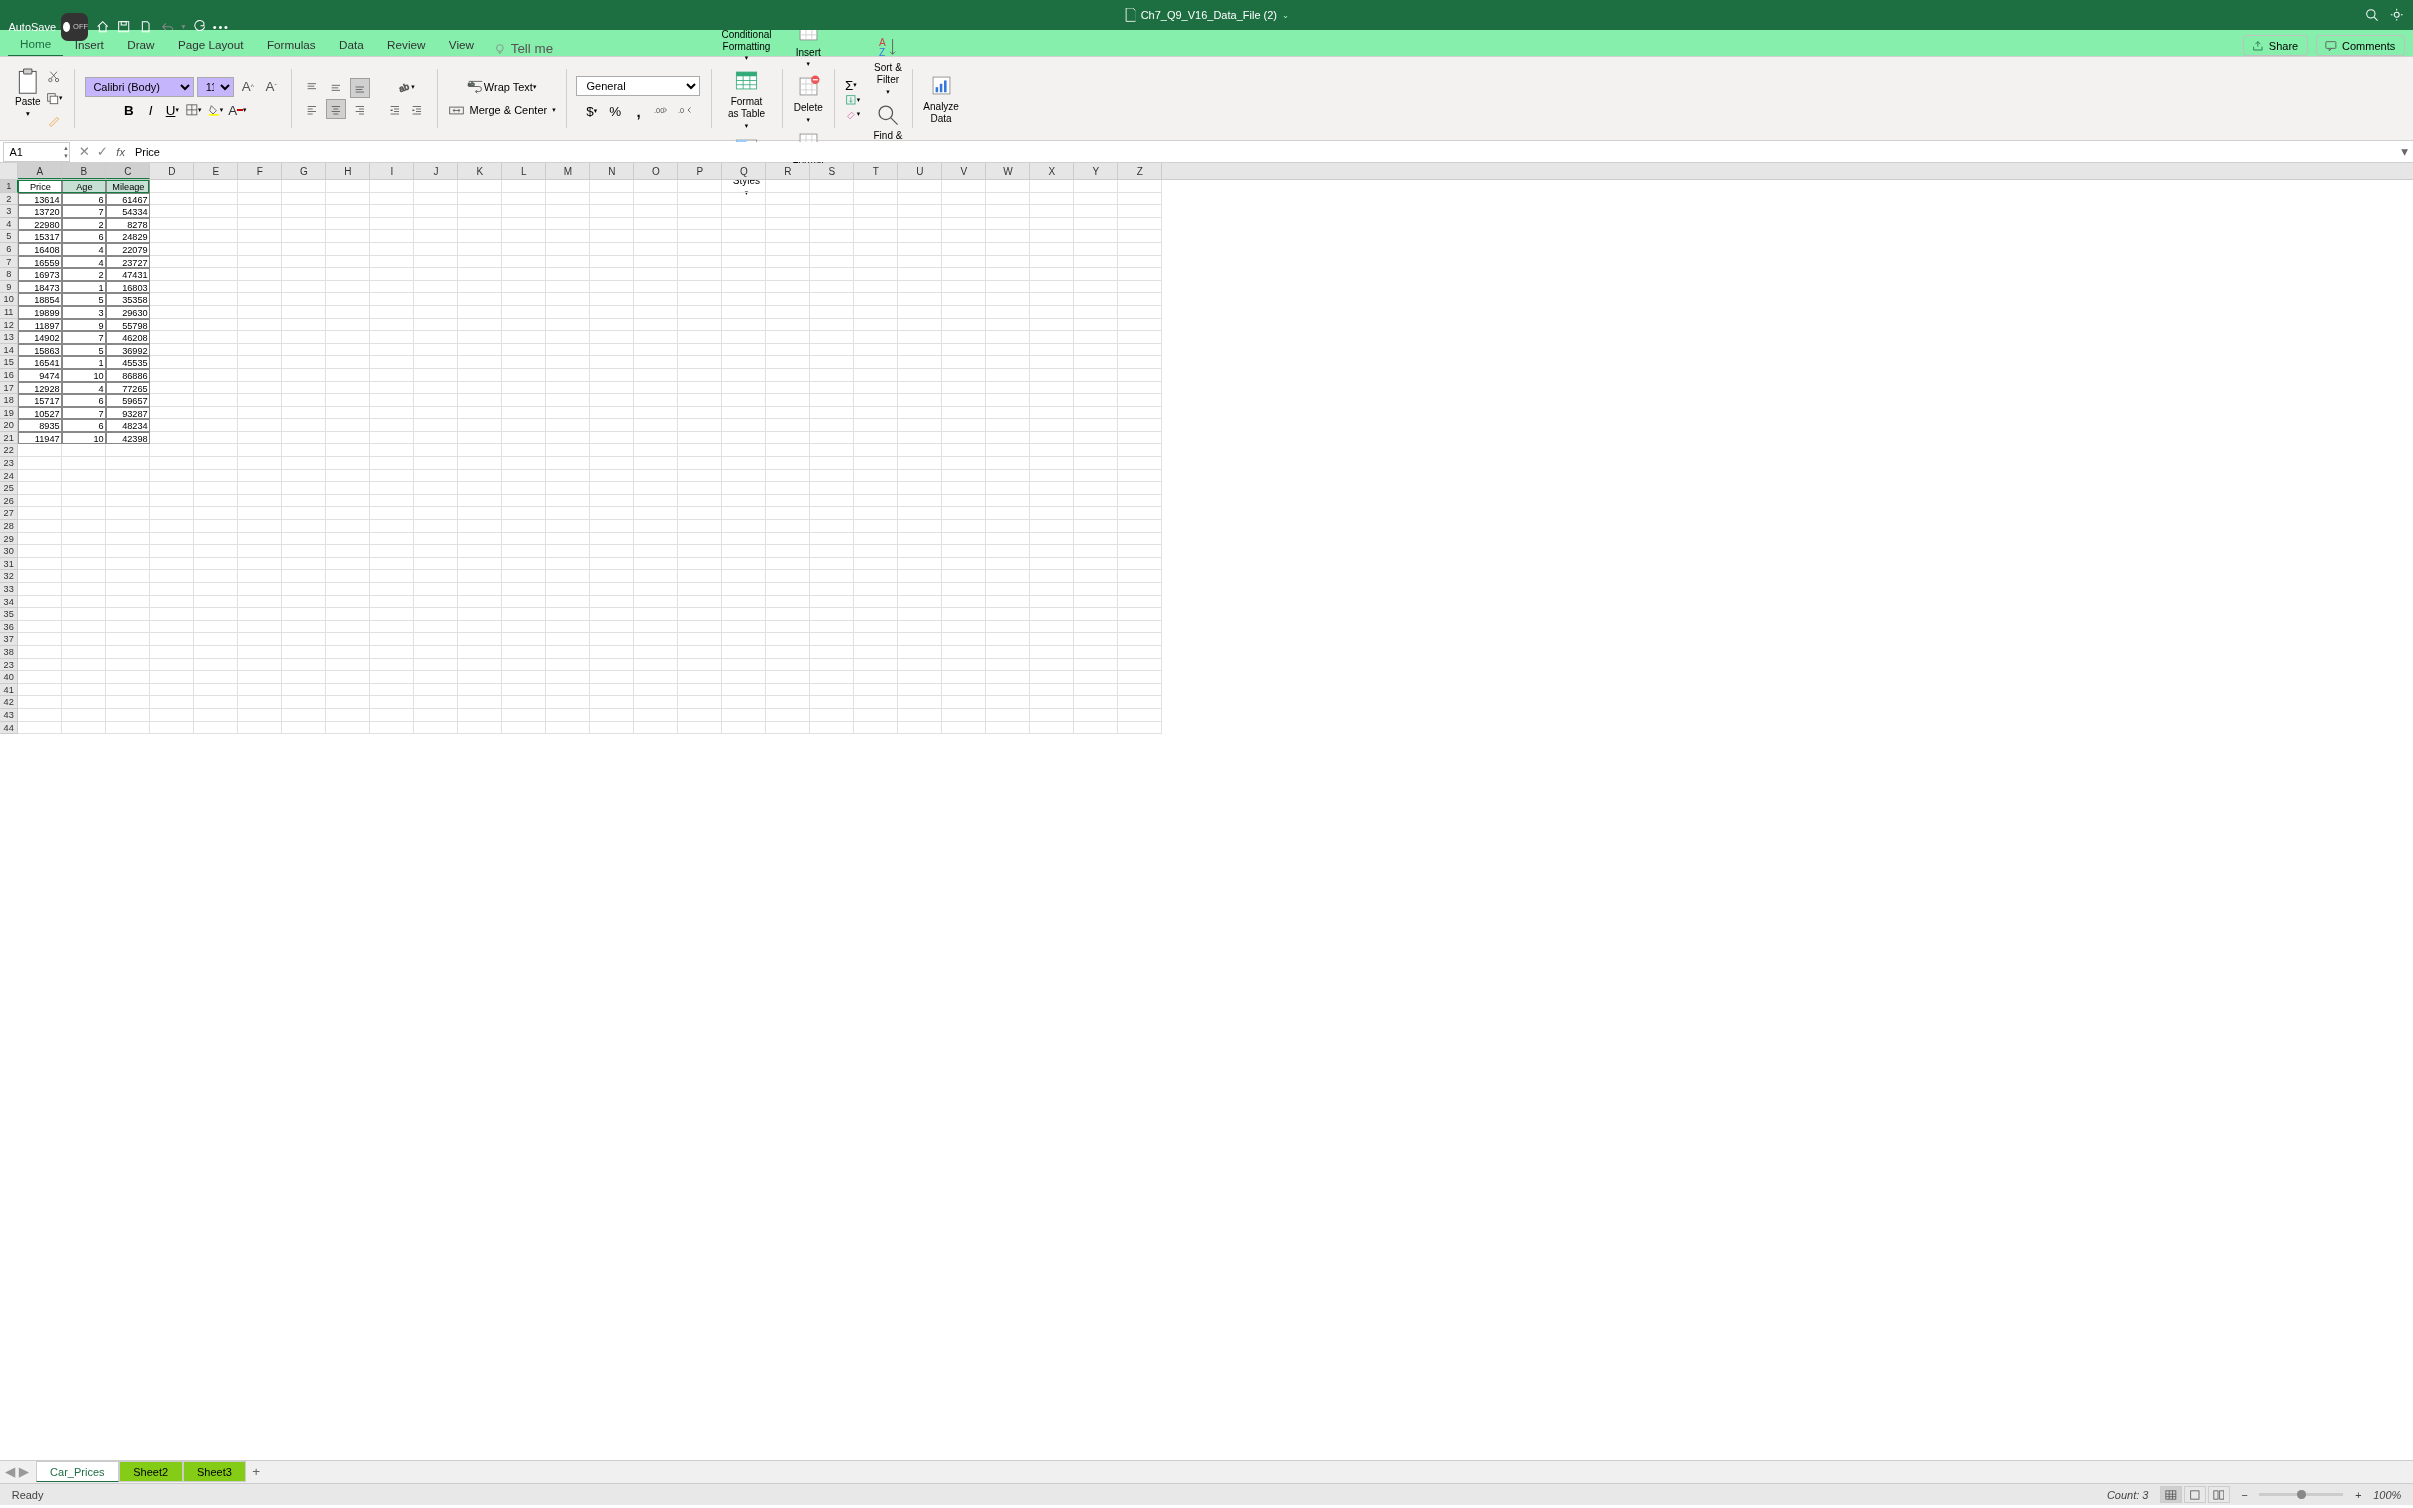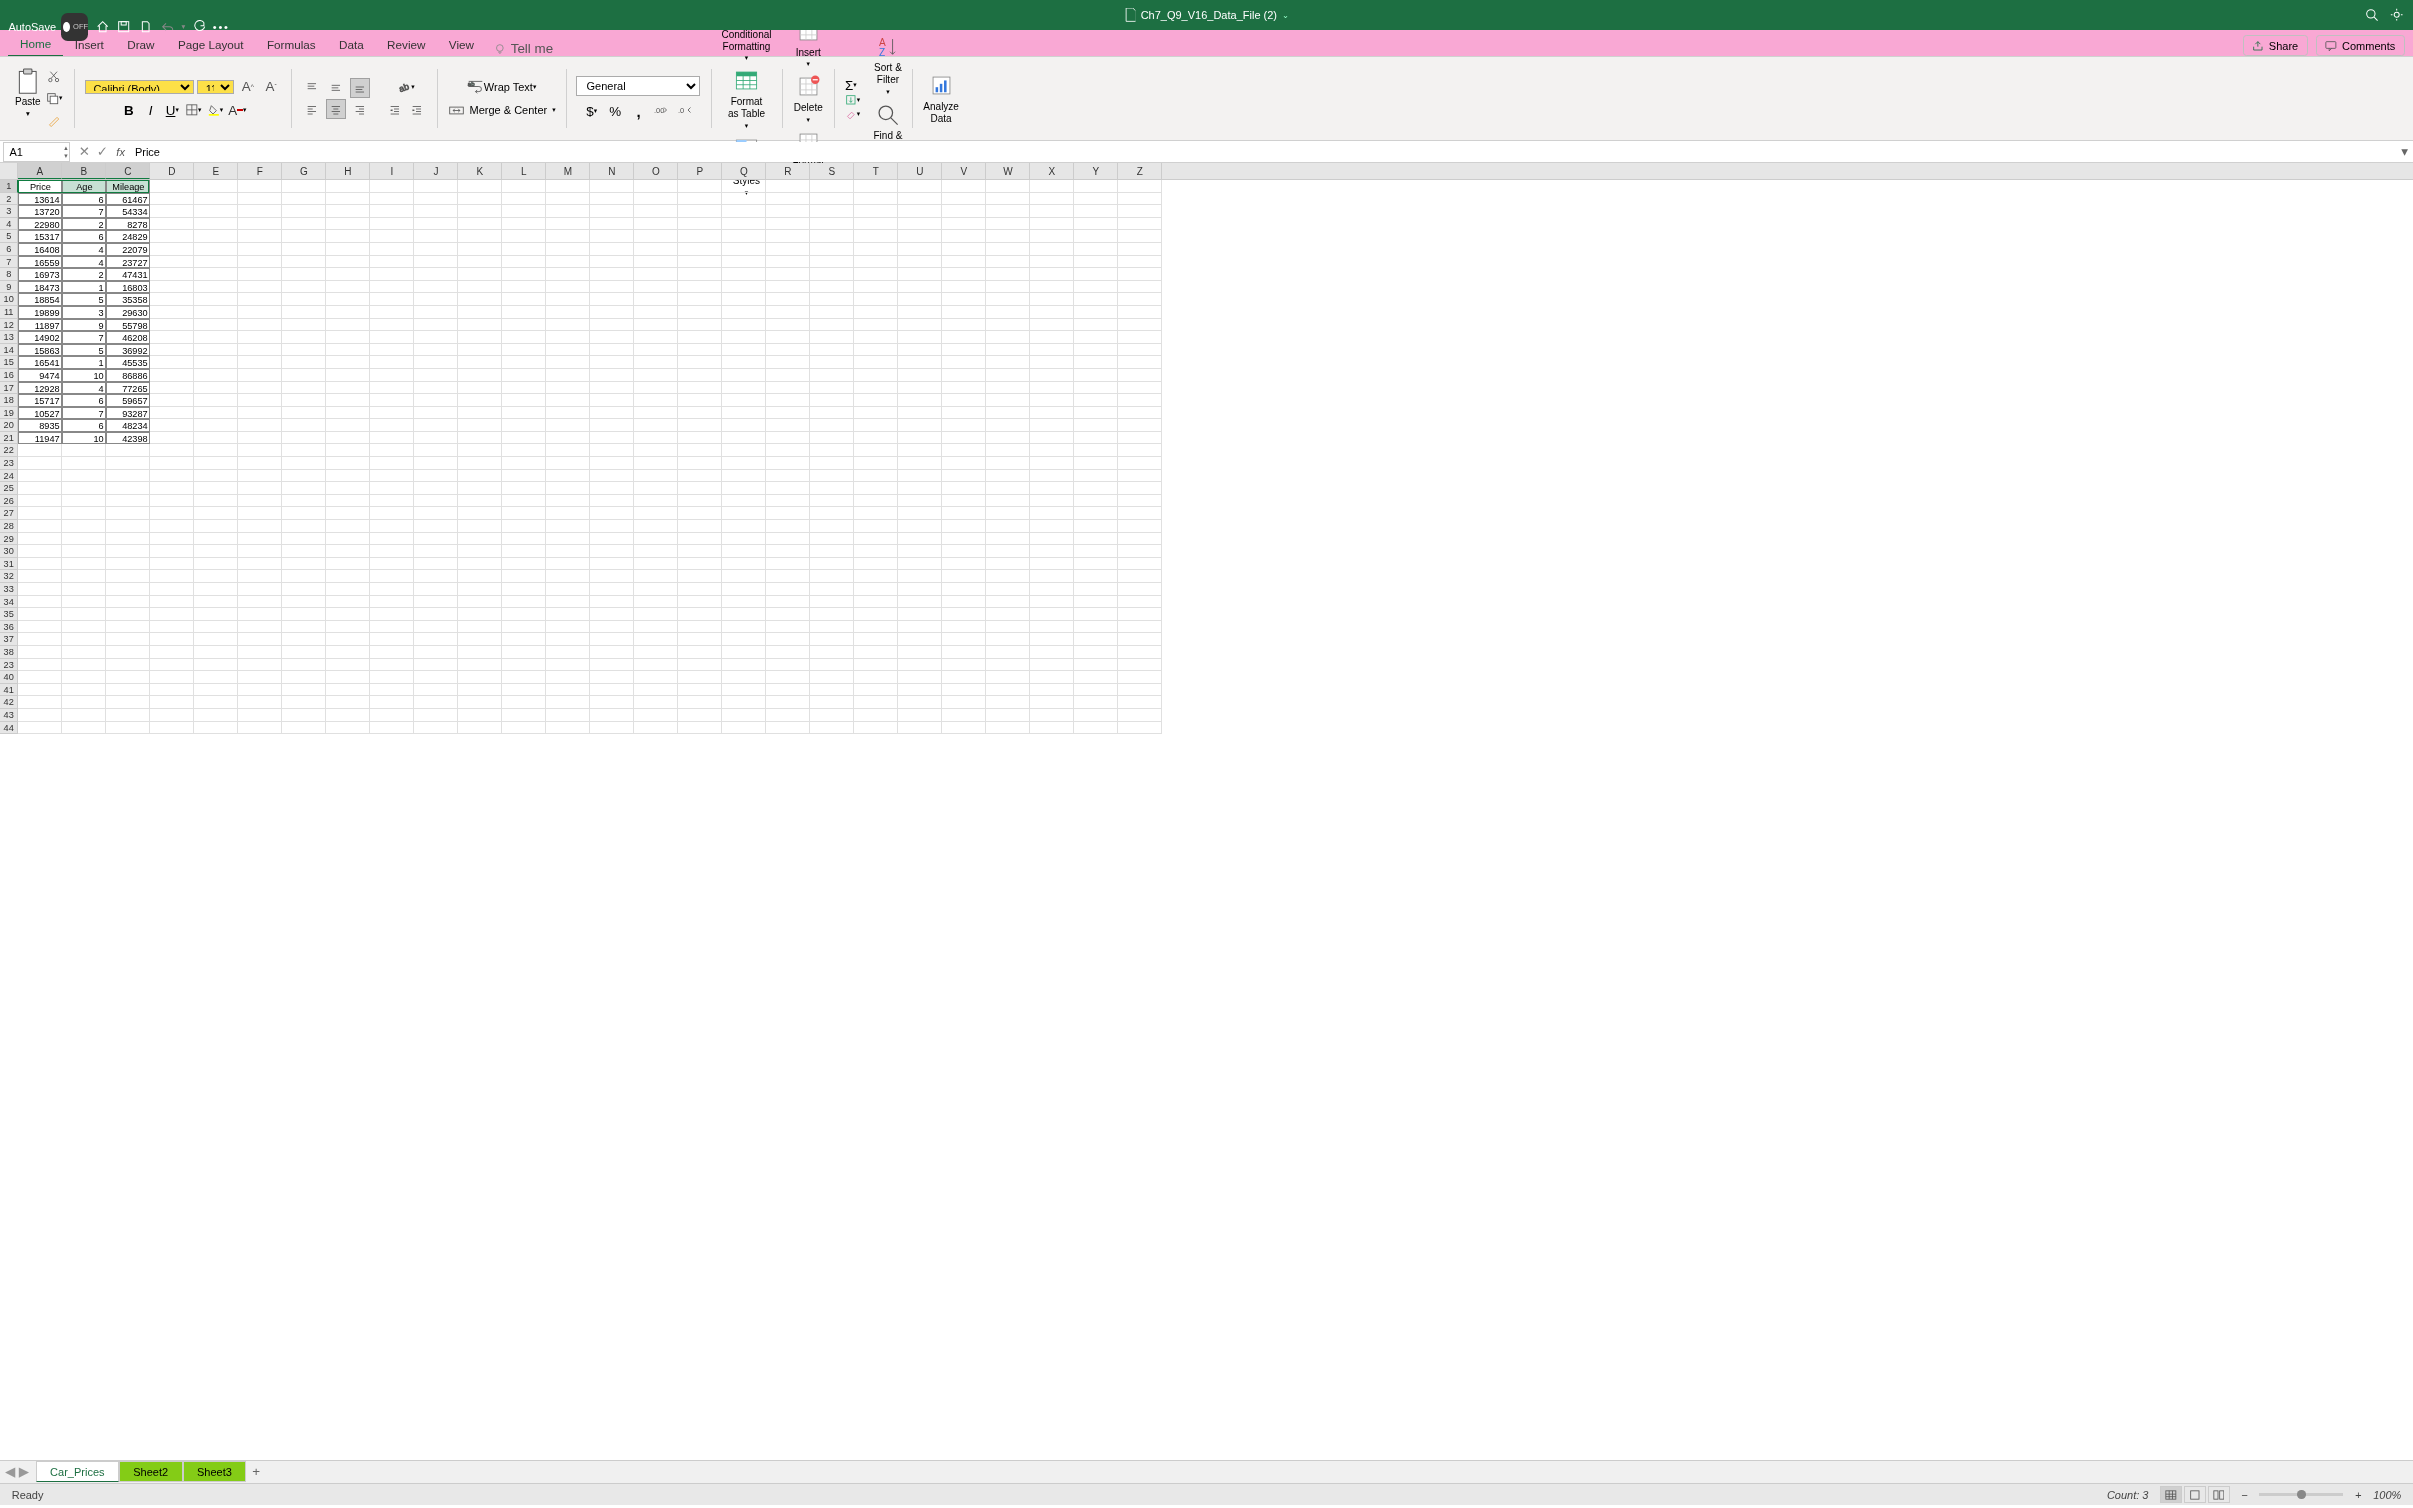--- a/index.html
+++ b/index.html
@@ -11,37 +11,37 @@
 .autosave { display: flex; align-items: center; gap: 5px; }
 .toggle { width: 27px; height: 28px; background: #333; border-radius: 6.7px; position: relative; display: flex; align-items: center; }
 .toggle-knob { width: 10px; height: 10px; background: #fff; border-radius: 50%; margin-left: 1.7px; }
 .toggle-label { font-size: 7.5px; color: #ccc; margin-left: 3.4px; }
 .titlebar-icon { width: 15px; height: 15px; display: flex; align-items: center; justify-content: center; cursor: pointer; }
 .titlebar-center { position: absolute; left: 50%; transform: translateX(-50%); display: flex; align-items: center; gap: 5px; }
 .doc-icon { width: 11.7px; height: 13.4px; }
 .titlebar-right { margin-left: auto; display: flex; gap: 10px; }
 
 
-.ribbon-tabs { background: #f9a8d4; height: 27px; display: flex; align-items: flex-end; padding: 0 8.4px; border-bottom: 0.8px solid #d0d0d0; text-align: center; }
+.ribbon-tabs { background: #86efac; height: 27px; display: flex; align-items: flex-end; padding: 0 8.4px; border-bottom: 0.8px solid #d0d0d0; text-align: center; }
 .ribbon-tab { padding: 5px 11.7px; font-size: 11.7px; color: #333; cursor: pointer; }
 .ribbon-tab.active { color: #1d6f42; border-bottom: 1.7px solid #1d6f42; font-weight: 500; }
 .tellme { display: flex; align-items: center; gap: 5px; margin-left: 8.4px; color: #555; }
 .ribbon-right { margin-left: auto; display: flex; gap: 8.4px; align-items: center; }
 .share-btn, .comments-btn { border: 0.8px solid #c0c0c0; border-radius: 3.4px; padding: 3.4px 8.4px; font-size: 11px; display: flex; align-items: center; gap: 5px; cursor: pointer; }
 
 
 .ribbon { background: #f3f2f1; height: 84px; display: flex; align-items: center; padding: 3.4px 8.4px; border-bottom: 0.8px solid #d0d0d0; }
 .ribbon-group { display: flex; flex-direction: column; align-items: center; padding: 0 6.7px; height: 77px; justify-content: center; }
 .ribbon-sep { width: 0.8px; background: #d0d0d0; height: 59px; margin: 0 3.4px; }
 .paste-btn { display: flex; flex-direction: column; align-items: center; gap: 1.7px; }
 .paste-icon { width: 23.5px; height: 27px; }
 .small-btns { display: flex; flex-direction: column; gap: 3.4px; }
 .small-btn { width: 20px; height: 18.4px; display: flex; align-items: center; justify-content: center; }
 .font-row { display: flex; align-items: center; gap: 3.4px; }
-.font-select { border: 0.8px solid #ababab; background: #fde047; font-size: 11px; padding: 1.7px 3.4px; height: 14px; }
+.font-select { border: 0.8px solid #ababab; background: #c4b5fd; font-size: 11px; padding: 1.7px 3.4px; height: 20px; }
 .font-name { width: 109px; }
 .font-size { width: 37px; }
 .format-btn { width: 20px; height: 20px; display: flex; align-items: center; justify-content: center; border: 0.8px solid transparent; }
 .format-btn.active { background: #d0d0d0; border: 0.8px solid #a0a0a0; }
 .biu-row { display: flex; gap: 1.7px; margin-top: 3.4px; }
 .align-grid { display: grid; grid-template-columns: repeat(3, 22px); gap: 1.7px; }
 .number-select { border: 0.8px solid #ababab; background: #fff; font-size: 11px; padding: 1.7px 5px; height: 20px; width: 124px; }
 .big-btn { display: flex; flex-direction: column; align-items: center; gap: 1.7px; font-size: 10px; text-align: center; line-height: 1.2; }
 .big-btn-icon { width: 27px; height: 27px; }
 .btn-row { display: flex; gap: 5px; }

